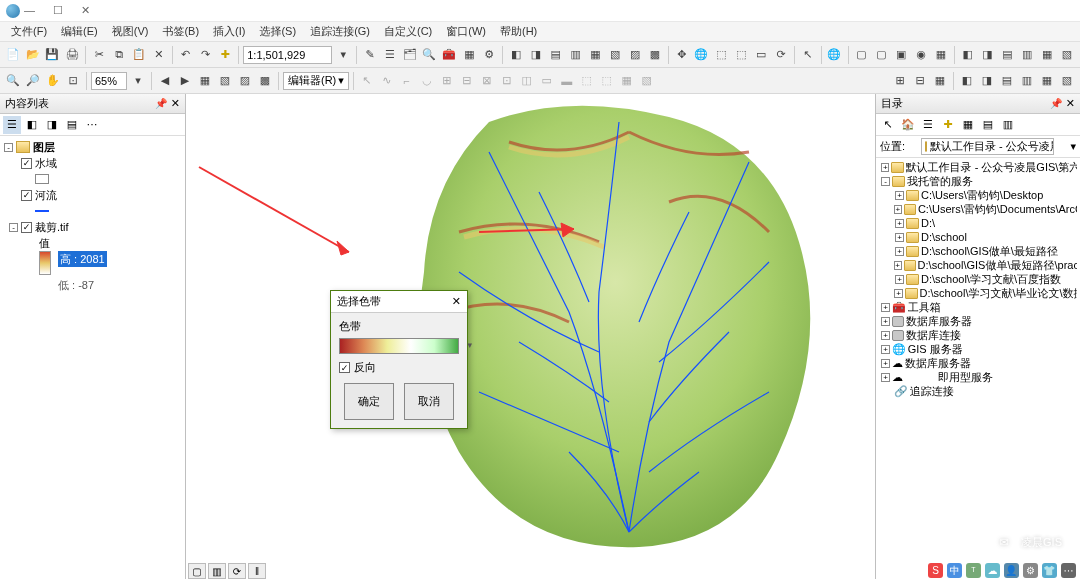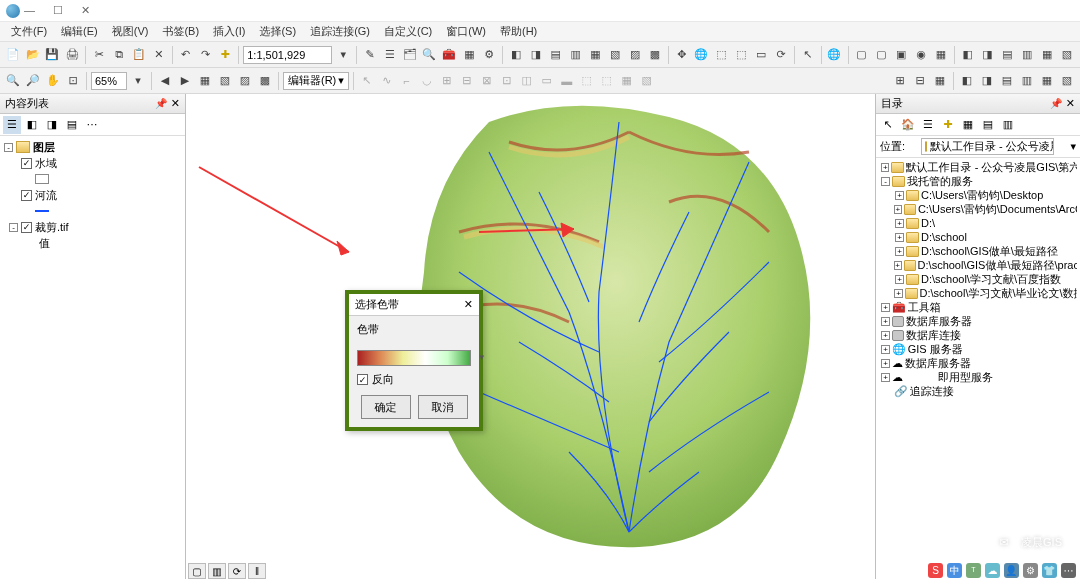--- a/index.html
+++ b/index.html
@@ -41,28 +41,28 @@
 .gradient-swatch { width: 12px; height: 24px; background: linear-gradient(#d84a2e,#e8c96a,#fff); border: 1px solid #999; }
 .selected-val { background: #1e6fd6; color: #fff; padding: 0 2px; }
 
 
 .mapview { flex: 1; position: relative; background: #fff; border-right: 1px solid #bfbfbf; }
 .map-canvas { position: absolute; inset: 3px; overflow: hidden; }
 .terrain { position: absolute; left: 180px; top: -5px; width: 510px; height: 480px; }
 .arrow-red { position: absolute; stroke: #e33; fill: #e33; }
 
 
-.dialog { position: absolute; left: 159px; top: 196px; width: 138px; background: #f0f0f0; border: 4px solid #4d7c0f; box-shadow: 2px 2px 6px rgba(0,0,0,.25); }
+.dialog { position: absolute; left: 144px; top: 196px; width: 138px; background: #f0f0f0; border: 1px solid #4d7c0f; box-shadow: 2px 2px 6px rgba(0,0,0,.25); }
 .dialog .dlg-title { height: 22px; background: #fff; border-bottom: 1px solid #ccc; display: flex; align-items: center; justify-content: space-between; padding: 0 6px; }
 .dialog .dlg-body { padding: 6px 8px 8px; }
 .ramp { height: 16px; border: 1px solid #888; background: linear-gradient(90deg,#a22,#d85,#ee9,#fff,#cfc,#4a4); margin-bottom: 6px; position: relative; }
 .ramp::after { content: "▾"; position: absolute; right: -14px; top: 1px; font-size: 9px; color: #555; }
 .dlg-row { display: flex; align-items: center; gap: 4px; margin: 4px 0 8px; }
 .dlg-btns { display: flex; justify-content: space-around; }
-.dlg-btn { width: 50px; height: 24px; border: 1px solid #888; background: #e9e9e9; display: flex; align-items: center; justify-content: center; }
+.dlg-btn { width: 50px; height: 37px; border: 1px solid #888; background: #e9e9e9; display: flex; align-items: center; justify-content: center; }
 
 
 .catalog { width: 204px; display: flex; flex-direction: column; background: #fff; }
 .cat-toolbar { height: 22px; display: flex; align-items: center; gap: 2px; padding: 0 3px; border-bottom: 1px solid #ddd; }
 .loc-row { height: 22px; display: flex; align-items: center; padding: 0 4px; gap: 16px; border-bottom: 1px solid #ddd; }
 .loc-input { flex: 1; height: 17px; border: 1px solid #b5b5b5; background: #fff; padding: 0 3px; display: flex; align-items: center; overflow: hidden; white-space: nowrap; }
 .cat-tree { padding: 2px 3px; line-height: 14px; font-size: 11px; overflow: hidden; }
 .cat-tree .tree-row { height: 14px; gap: 2px; }
 .folder-icon { width: 13px; height: 11px; background: linear-gradient(#ffe9a8,#e8c15a); border: 1px solid #c9a23a; border-radius: 1px; }
 .db-icon { width: 12px; height: 11px; background: #c8c8c8; border: 1px solid #888; border-radius: 2px; }
@@ -261,20 +261,28 @@
       <div class="tree-row">
           <span class="tree-indent" style="width:2px"></span>
           <span class="expander">-</span>
         <span class="chk">✓</span>
         <span>裁剪.tif</span>
         </div>
       <div class="tree-row">
           <span class="tree-indent" style="width:32px"></span>
         <span>值</span>
         </div>
+      <div class="tree-row" style="align-items:flex-start;height:auto">
+        <span class="tree-indent" style="width:32px"></span>
+        <span class="gradient-swatch"></span>
+        <span style="display:flex;flex-direction:column;gap:10px;margin-left:4px">
+          <span class="selected-val">高 : 2081</span>
+          <span style="color:#555">低 : -87</span>
+        </span>
+      </div>
     </div>
   </div>
 
   <div class="mapview">
     <div class="map-canvas">
 
       <svg class="terrain" viewBox="0 0 510 480">
         <defs>
           <radialGradient id="ter" cx="50%" cy="40%" r="70%">
             <stop offset="0%" stop-color="#d7e7a8"></stop>
@@ -320,21 +328,21 @@
         <polygon points="95,12 82,6 84,20"></polygon>
       </svg>
     </div>
 
     <div class="dialog">
       <div class="dlg-title">
         <span>选择色带</span>
         <span>✕</span>
       </div>
       <div class="dlg-body">
-        <div style="margin-bottom:13px">色带</div>
+        <div style="margin-bottom:4px">色带</div>
         <div class="ramp"></div>
         <div class="dlg-row">
           <span class="chk">✓</span>
           <span>反向</span>
         </div>
         <div class="dlg-btns">
           <div class="dlg-btn">确定</div>
           <div class="dlg-btn">取消</div>
         </div>
       </div>

